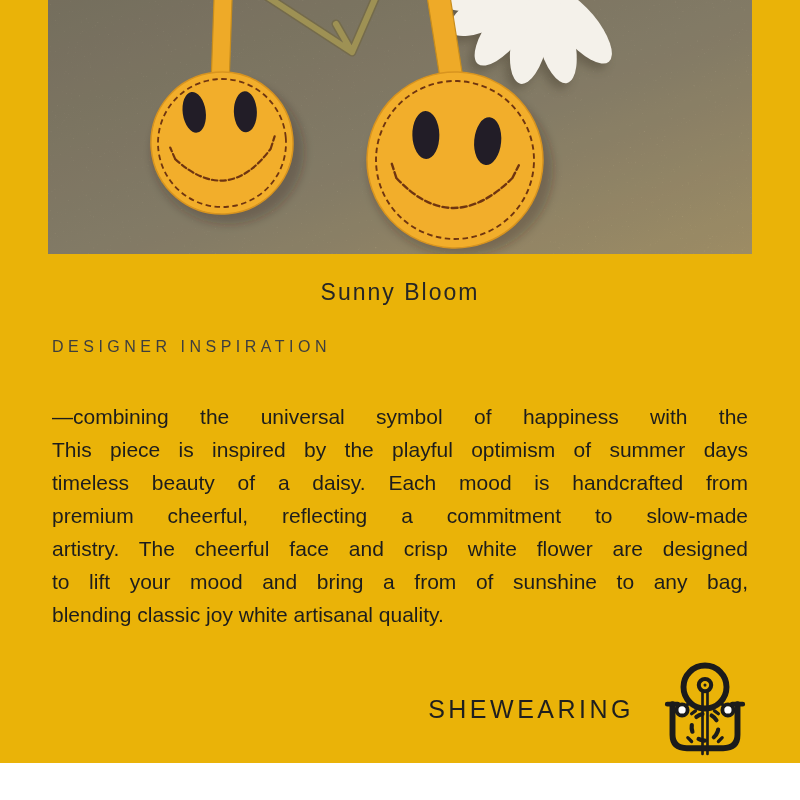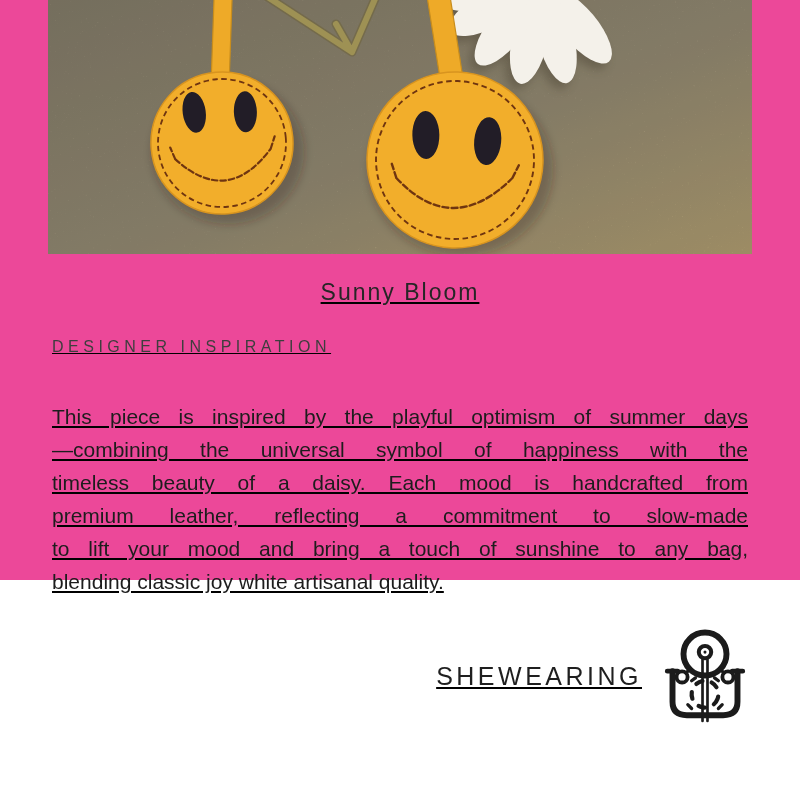--- a/index.html
+++ b/index.html
@@ -3,21 +3,21 @@
 <meta charset="utf-8">
 <style>
   html, body { margin: 0; padding: 0; }
   body {
     width: 800px; height: 800px;
     background: #ffffff;
     font-family: "Liberation Sans", sans-serif;
     overflow: hidden;
     -webkit-font-smoothing: antialiased;
   }
-  .page { position: relative; width: 800px; height: 580px; background: #ec4899; text-decoration: underline; }
+  .page { position: relative; width: 800px; height: 763px; background: #eab308; }
 
   figure.photo {
     margin: 0 48px; padding: 0;
     width: 704px; height: 254px;
     line-height: 0;
   }
   figure.photo svg { display: block; }
 
   .caption {
     margin-top: 27px;
@@ -52,21 +52,21 @@
     white-space: normal;
   }
   .jline-last { text-align-last: left; }
 
   .brand-row {
     margin-top: 30px;
     padding-right: 52px;
     display: flex;
     justify-content: flex-end;
     align-items: center;
-    gap: 20px;
+    gap: 28px;
   }
   .brand-name {
     font-size: 25px;
     letter-spacing: 3.5px;
     color: #1f1f1f;
     font-weight: 400;
   }
   .brand-logo { width: 86px; height: 96px; display: inline-block; line-height: 0; }
 </style>
 </head>
@@ -151,25 +151,26 @@
         </g>
       </g>
     </svg>
   </figure>
 
   <div class="caption">Sunny Bloom</div>
 
   <h1 class="heading">DESIGNER INSPIRATION</h1>
 
   <div class="body-copy">
+    <div class="jline">—combining the universal symbol of happiness with the</div>
     <div class="jline">This piece is inspired by the playful optimism of summer days</div>
-    <div class="jline">—combining the universal symbol of happiness with the</div>
     <div class="jline">timeless beauty of a daisy. Each mood is handcrafted from</div>
-    <div class="jline">premium leather, reflecting a commitment to slow-made</div>
-    <div class="jline">to lift your mood and bring a touch of sunshine to any bag,</div>
+    <div class="jline">premium cheerful, reflecting a commitment to slow-made</div>
+    <div class="jline">artistry. The cheerful face and crisp white flower are designed</div>
+    <div class="jline">to lift your mood and bring a from of sunshine to any bag,</div>
     <div class="jline jline-last">blending classic joy white artisanal quality.</div>
   </div>
 
   <div class="brand-row">
     <span class="brand-name">SHEWEARING</span>
     <span class="brand-logo">
       <svg width="86" height="96" viewBox="0 0 90 100" xmlns="http://www.w3.org/2000/svg">
         <g fill="none" stroke="#1b1b1b" stroke-linecap="round">
 
           <circle cx="45" cy="27" r="22.5" stroke-width="6.2"></circle>

